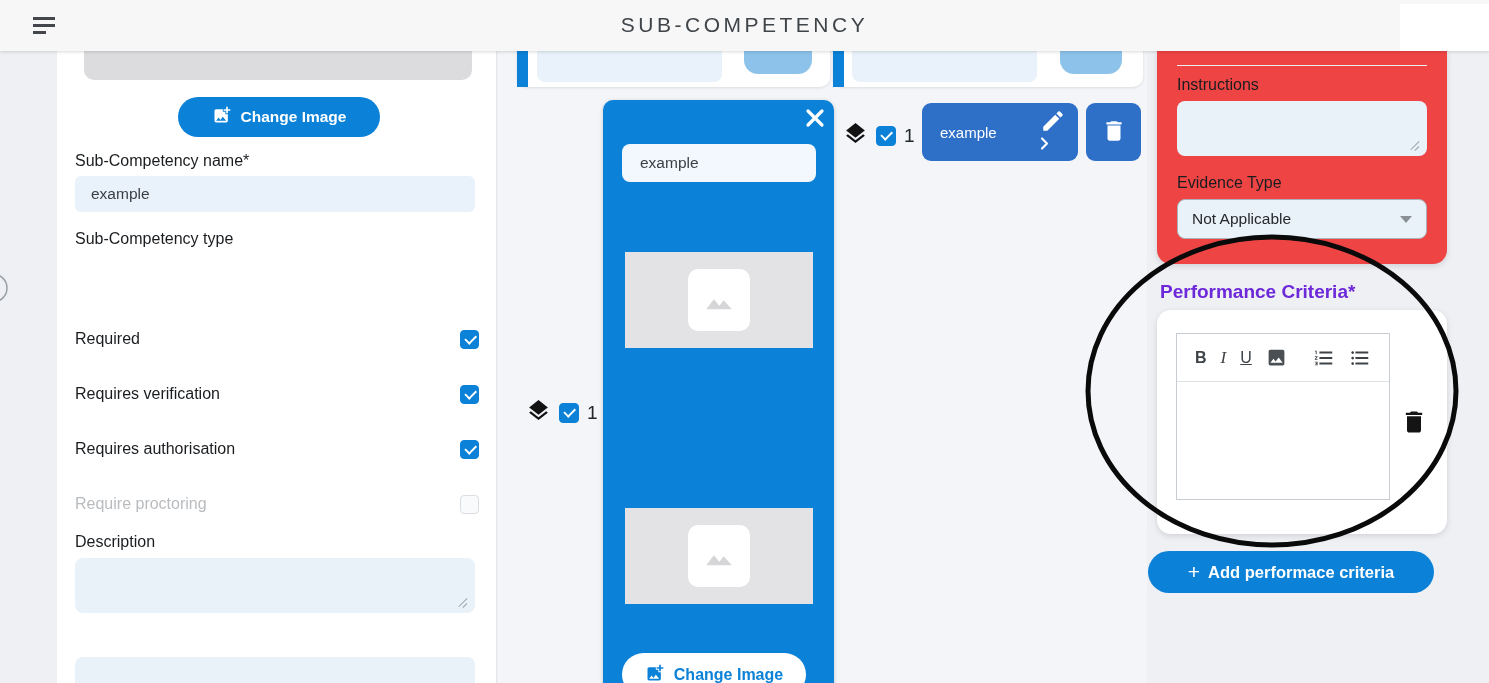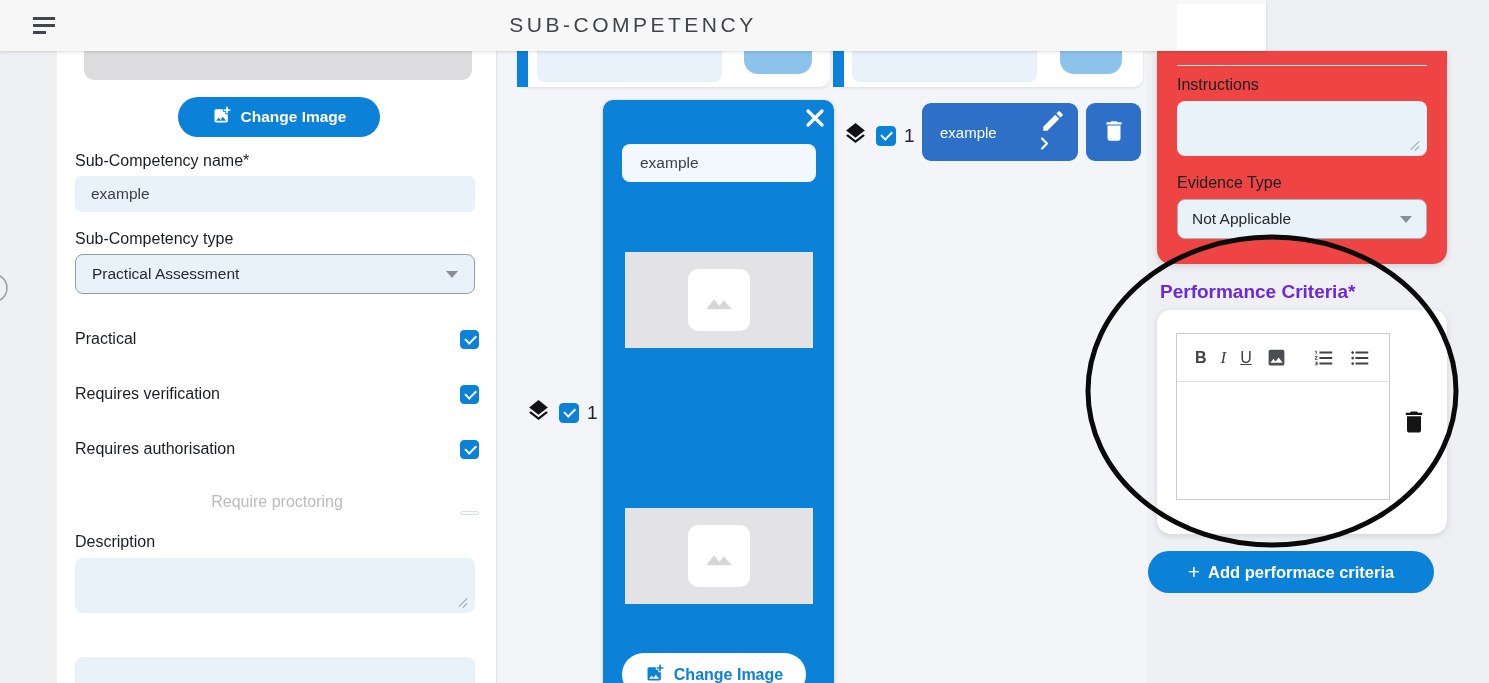--- a/index.html
+++ b/index.html
@@ -1,21 +1,21 @@
 <!DOCTYPE html>
 <html><head>
 <meta charset="utf-8">
 <style>
   * { margin:0; padding:0; box-sizing:border-box; }
   html,body { width:1489px; height:683px; }
   body { font-family:"Liberation Sans","DejaVu Sans",sans-serif; background:#eef0f4; overflow:hidden; }
   #app { position:relative; width:1489px; height:683px; background:#eef0f4; overflow:hidden; }
 
   
-  .header { position:absolute; left:0; top:0; width:1266px; height:51px; background:#f7f7f8;
+  .header { position:absolute; left:0; top:0; width:1489px; height:51px; background:#f7f7f8;
             box-shadow:0 1px 3px rgba(0,0,0,.15); z-index:30; }
   .menu-icon { position:absolute; left:33px; top:17px; width:22px; height:18px; cursor:pointer; }
   .menu-icon i { position:absolute; left:0; height:2.6px; background:#43474c; display:block; }
   .menu-icon i:nth-child(1){ top:0; width:22px; }
   .menu-icon i:nth-child(2){ top:7px; width:22px; }
   .menu-icon i:nth-child(3){ top:14px; width:13px; }
   .header-title { position:absolute; left:0; right:0; top:13px; text-align:center;
                   font-size:21px; letter-spacing:3.5px; font-weight:500; color:#3f4449; }
   .header-white-box { position:absolute; right:0; top:4px; width:89px; height:47px; background:#ffffff; z-index:31; }
 
@@ -216,38 +216,34 @@
             <path d="M19 7v2.99s-1.99.01-2 0V7h-3s.01-1.99 0-2h3V2h2v3h3v2h-3zm-3 4V8h-3V5H5c-1.1 0-2 .9-2 2v12c0 1.1.9 2 2 2h12c1.1 0 2-.9 2-2v-8h-3zM5 19l3-4 2 3 3-4 4 5H5z"></path>
           </svg>
       </span>
       <span>Change Image</span>
     </button>
 
     <div class="field-label" style="top:101px;">Sub-Competency name*</div>
     <input class="lite-input name-input" value="example" style="">
 
     <div class="field-label" style="top:179px;">Sub-Competency type</div>
-    <div class="lite-select" style="top:203px;">
-      <span>Practical Assessment</span>
-      <span class="sel-caret"></span>
-    </div>
 
     <div class="cb-row" style="top:277px;">
-      <span class="cb-label">Practical</span>
+      <span class="cb-label">Required</span>
       <span class="cbx checked"></span>
     </div>
     <div class="cb-row" style="top:332px;">
       <span class="cb-label">Requires verification</span>
       <span class="cbx checked"></span>
     </div>
     <div class="cb-row" style="top:387px;">
       <span class="cb-label">Requires authorisation</span>
       <span class="cbx checked"></span>
     </div>
-    <div class="cb-row" style="top:442px;flex-direction:column;">
+    <div class="cb-row" style="top:442px;">
       <span class="cb-label dim">Require proctoring</span>
       <span class="cbx"></span>
     </div>
 
     <div class="field-label" style="top:482px;">Description</div>
     <div class="textarea-box" style="top:507px; height:55px;">
       <span class="resize-handle"></span>
     </div>
 
     <div class="field-label" style="top:612px;">Notes</div>

